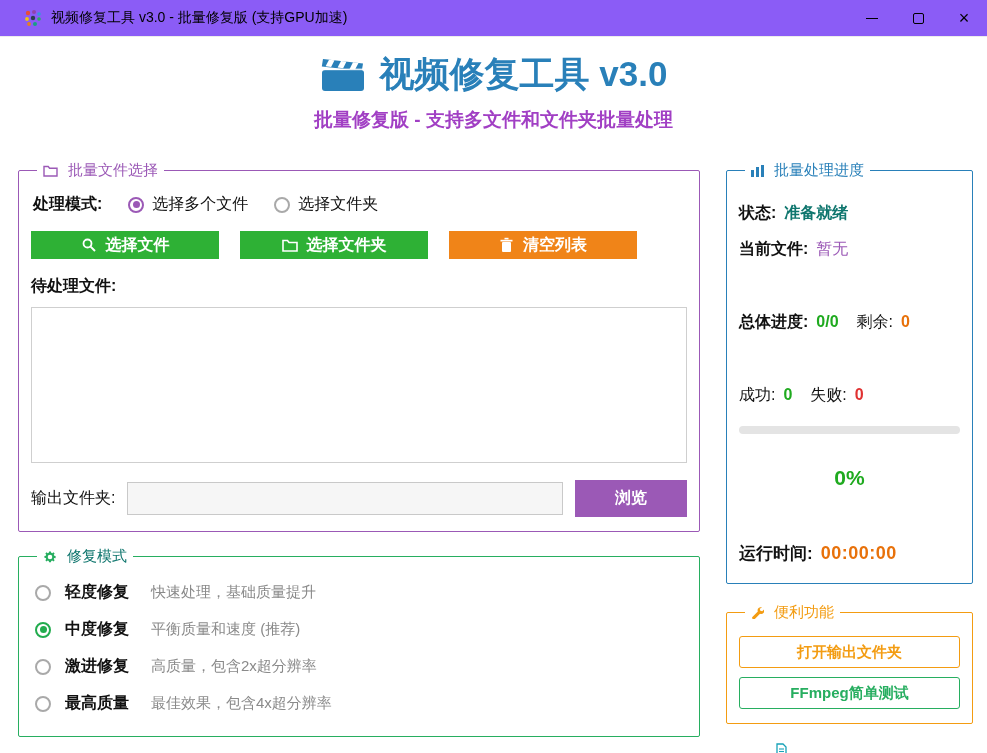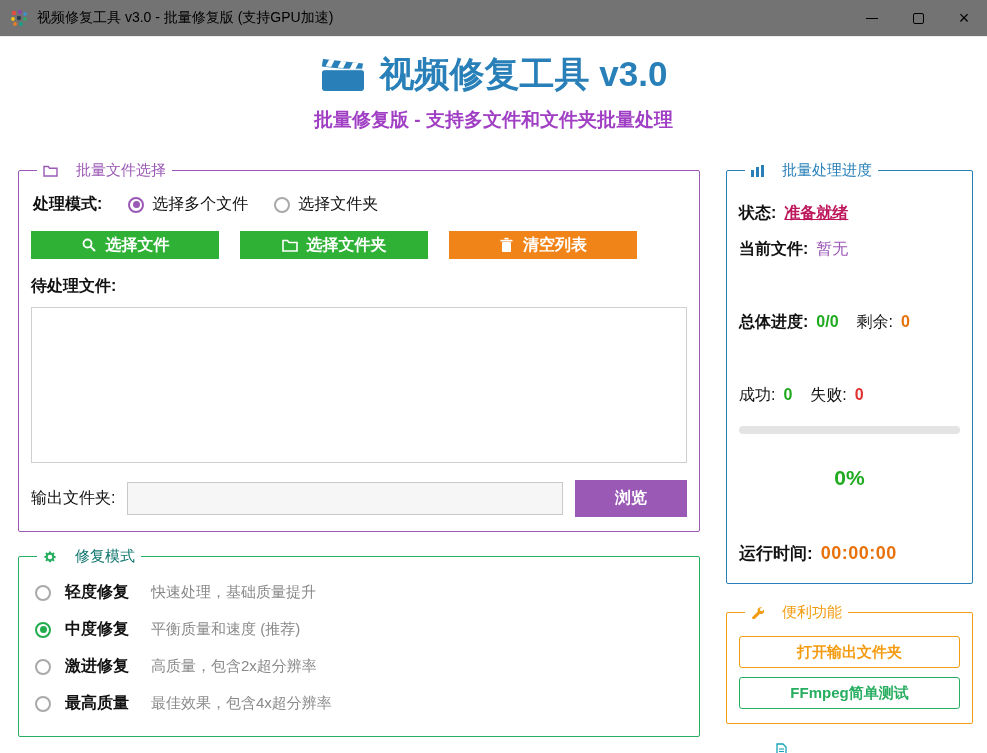--- a/index.html
+++ b/index.html
@@ -1,21 +1,21 @@
 <!DOCTYPE html>
 <html><head>
 <meta charset="utf-8">
 <style>
   * { box-sizing: border-box; margin: 0; padding: 0; }
   html,body { width: 987px; height: 753px; overflow: hidden; background: #fff;
     font-family: "Liberation Sans", "DejaVu Sans", sans-serif; color: #111; }
 
   
   .titlebar { height: 37px; display: flex; justify-content: space-between; align-items: center;
-    border-bottom: 1px solid #ececec; background: #737373; }
+    border-bottom: 1px solid #ececec; background: #8b5cf6; padding-left: 14px; }
   .titlebar-left { display: flex; align-items: center; gap: 9px; padding-left: 10px; }
   .titlebar-title { font-size: 14px; color: #000; }
   .titlebar-controls { display: flex; height: 100%; }
   .win-btn { width: 46px; height: 100%; border: none; background: transparent; display: flex;
     align-items: center; justify-content: center; font-size: 16px; color: #000; cursor: default; }
   .min-glyph { display: inline-block; width: 12px; height: 0; border-bottom: 1.6px solid #000; }
   .max-glyph { display: inline-block; width: 11px; height: 11px; border: 1.4px solid #000; border-radius: 2px; }
   .close-glyph { font-size: 18px; line-height: 1; }
 
   
@@ -24,21 +24,21 @@
   .header-title { font-size: 35px; font-weight: bold; color: #2980b9; }
   .header-subtitle { font-size: 19px; font-weight: 600; color: #a13fc4; margin-top: 9px; }
 
   
   .main { display: flex; gap: 26px; padding: 0 14px 0 18px; margin-top: 28px; align-items: flex-start; }
   .col-left { width: 682px; flex: none; }
   .col-right { flex: 1; min-width: 0; }
 
   fieldset.group { border: 1px solid #999; border-radius: 2px; padding: 8px 12px 14px; background: #fff; }
   fieldset.group legend { padding: 0 6px; margin-left: 6px; font-size: 15px; display: flex;
-    align-items: center; gap: 18px; font-weight: normal; }
+    align-items: center; gap: 10px; font-weight: normal; }
   .g-purple { border-color: #9b59b6 !important; } .g-purple > legend { color: #9b59b6; }
   .g-green  { border-color: #27ae60 !important; } .g-green  > legend { color: #0f766e; }
   .g-blue   { border-color: #2980b9 !important; } .g-blue   > legend { color: #2980b9; }
   .g-orange { border-color: #f39c12 !important; } .g-orange > legend { color: #f39c12; }
   .g-teal   { border-color: #17a2b8 !important; } .g-teal   > legend { color: #15803d; flex-direction: column; }
 
   
   .mode-row { display: flex; align-items: center; gap: 26px; font-size: 16px; padding: 6px 2px 0; }
   .label-bold { font-weight: bold; }
   .radio-item { display: inline-flex; align-items: center; gap: 8px; cursor: default; font-size: 16px; }
@@ -70,21 +70,21 @@
   .repair-group { margin-top: 15px; }
   .option-row { display: flex; align-items: center; gap: 14px; padding: 8px 4px; font-size: 16px; }
   .option-label { font-weight: bold; min-width: 72px; }
   .option-desc { color: #8a8a8a; font-size: 15px; }
 
   
   .stat-row { font-size: 16px; margin-top: 15px; display: flex; align-items: baseline; gap: 8px;
     flex-wrap: nowrap; white-space: nowrap; }
   .k { font-weight: bold; color: #111; }
   .v { font-weight: bold; }
-  .v-blue { color: #be185d; text-decoration: underline; }
+  .v-blue { color: #0f766e; }
   .v-purple { color: #9b59b6; font-weight: normal; }
   .v-green { color: #1faa1f; margin-top: 38px; }
   .v-orange { color: #e8710a; }
   .v-red { color: #e03131; }
   .sp { margin-left: 10px; }
   .progress-track { height: 8px; background: #e4e4e4; border-radius: 4px; margin-top: 20px; overflow: hidden; }
   .progress-fill { height: 100%; width: 0%; background: #2eb135; }
   .percent { text-align: center; color: #1faa1f; font-weight: bold; font-size: 21px; margin: 32px 0 52px; }
   .runtime-row { font-size: 17px; display: flex; align-items: baseline; gap: 8px; margin-bottom: 4px; }
   .runtime-val { font-weight: bold; color: #e8710a; font-size: 18px; letter-spacing: 0.5px; }

